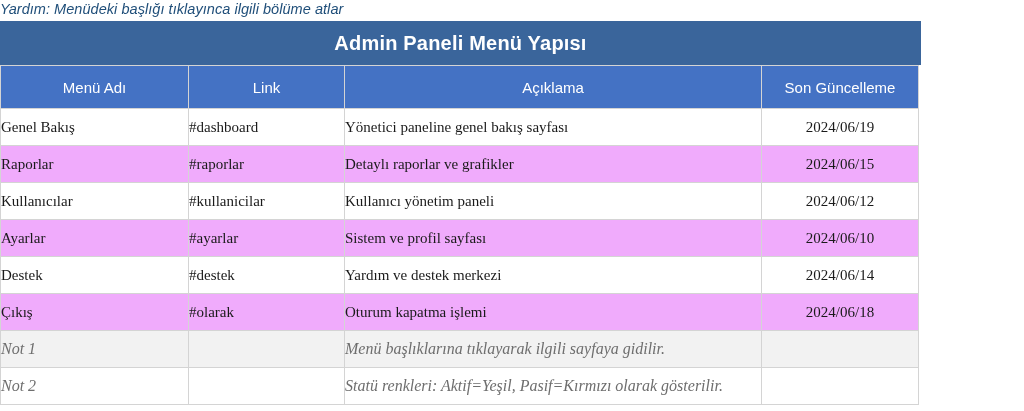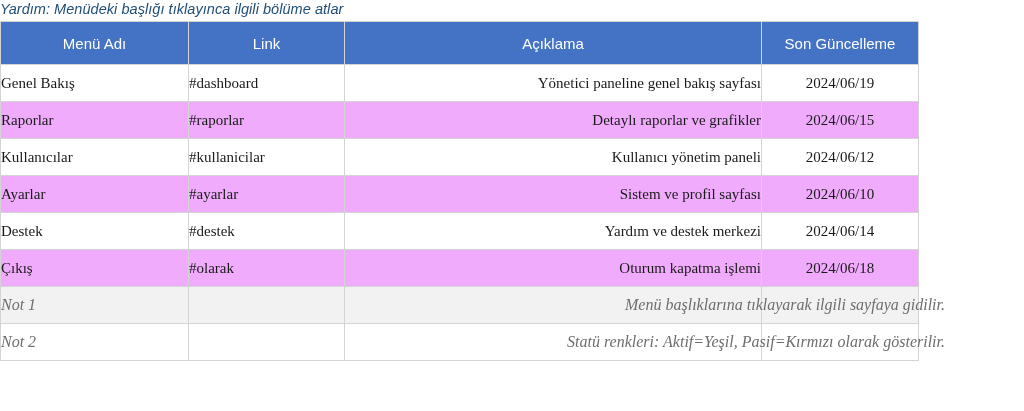--- a/index.html
+++ b/index.html
@@ -81,21 +81,21 @@
     font-size: 15px;
     height: 36px;
     color: #1a1a1a;
     font-family: Liberation Serif, serif;
   }
   tbody tr.alt td { background: #f0abfc; }
   tbody tr.plain td { background: #ffffff; }
 
   td.c-name   { padding-left: 6px; text-align: left; }
   td.c-link   { padding-left: 6px; text-align: left; }
-  td.c-desc   { padding-left: 7px; text-align: right; }
+  td.c-desc   { padding-left: 7px; text-align: left; }
   td.c-date   { text-align: center; }
 
   tbody tr.note-row { height: 36px; margin-top: 44px; }
   tbody tr.note-row td {
     font-family: "Liberation Serif", serif;
     font-style: italic;
     font-size: 16px;
     color: #6e6e6e;
     height: 36px;
   }
@@ -114,20 +114,23 @@
   col.w-desc { width: 417px; }
   col.w-date { width: 157px; }
 </style>
 </head>
 <body>
 
 <div id="caption">Yardım: Menüdeki başlığı tıklayınca ilgili bölüme atlar</div>
 
 <div id="table-wrap">
 
+  <div id="title-bar">
+    <span>Admin Paneli Menü Yapısı</span>
+  </div>
 
   <table class="grid">
     <colgroup>
       <col class="w-name">
         <col class="w-link">
         <col class="w-desc">
         <col class="w-date">
     </colgroup>
     <thead>
       <tr>

